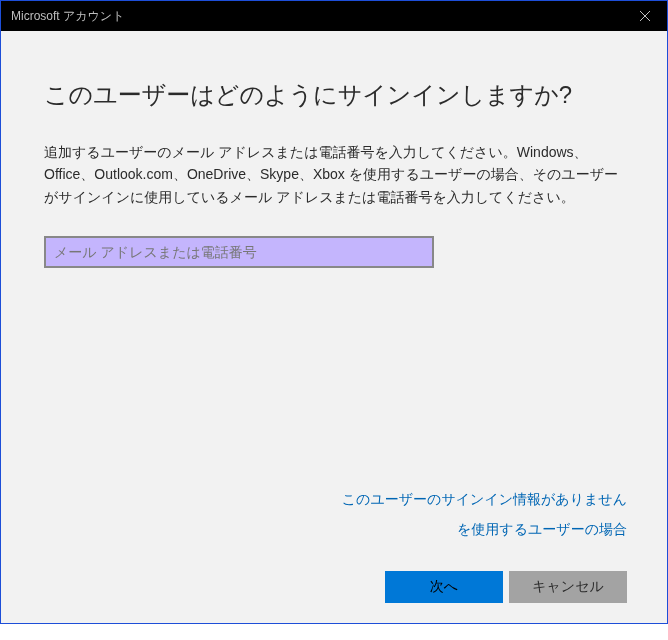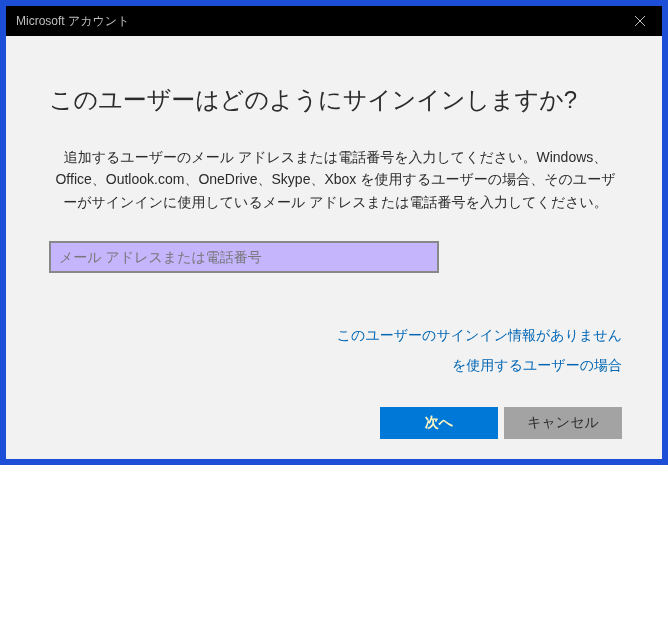--- a/index.html
+++ b/index.html
@@ -1,20 +1,20 @@
 <!DOCTYPE html>
 <html><head>
 <meta charset="utf-8">
 <style>
   * { box-sizing: border-box; margin: 0; padding: 0; }
   html, body { width: 668px; height: 640px; font-family: "Yu Gothic UI", "Meiryo", "Segoe UI", sans-serif; }
   .window {
-    width: 668px; height: 465px;
+    width: 668px; height: 624px;
     background: #f2f2f2;
-    border: 6px solid #1d4ed8;
+    border: 1px solid #1d4ed8;
     display: flex; flex-direction: column;
   }
   .titlebar {
     height: 30px;
     background: #000;
     color: #bfbfbf;
     display: flex; align-items: center;
     padding-left: 10px;
     font-size: 12px;
   }
@@ -35,21 +35,20 @@
     font-size: 24px;
     font-weight: 400;
     margin-bottom: 30px;
     color: #2b2b2b;
   }
   .desc {
     font-size: 14px;
     line-height: 1.6;
     color: #2b2b2b;
     margin-bottom: 28px;
-    text-align: center;
   }
   .email-input {
     width: 390px;
     height: 32px;
     border: 2px solid #888;
     background: #c4b5fd;
     font-size: 14px;
     padding: 0 8px;
     color: #333;
   }
@@ -70,21 +69,21 @@
     margin-top: 20px;
   }
   .btn {
     width: 118px;
     height: 32px;
     border: none;
     font-size: 14px;
     cursor: pointer;
     font-family: inherit;
   }
-  .btn-primary { background: #0078d7; color: #fef9c3; font-weight: bold; }
+  .btn-primary { background: #0078d7; color: #000000; }
   .btn-secondary { background: #a3a3a3; color: #2b2b2b; }
 </style>
 </head>
 <body>
 
 <div class="window">
   <div class="titlebar">
     <span>Microsoft アカウント</span>
     <div class="spacer"></div>
     <div class="close-btn">

